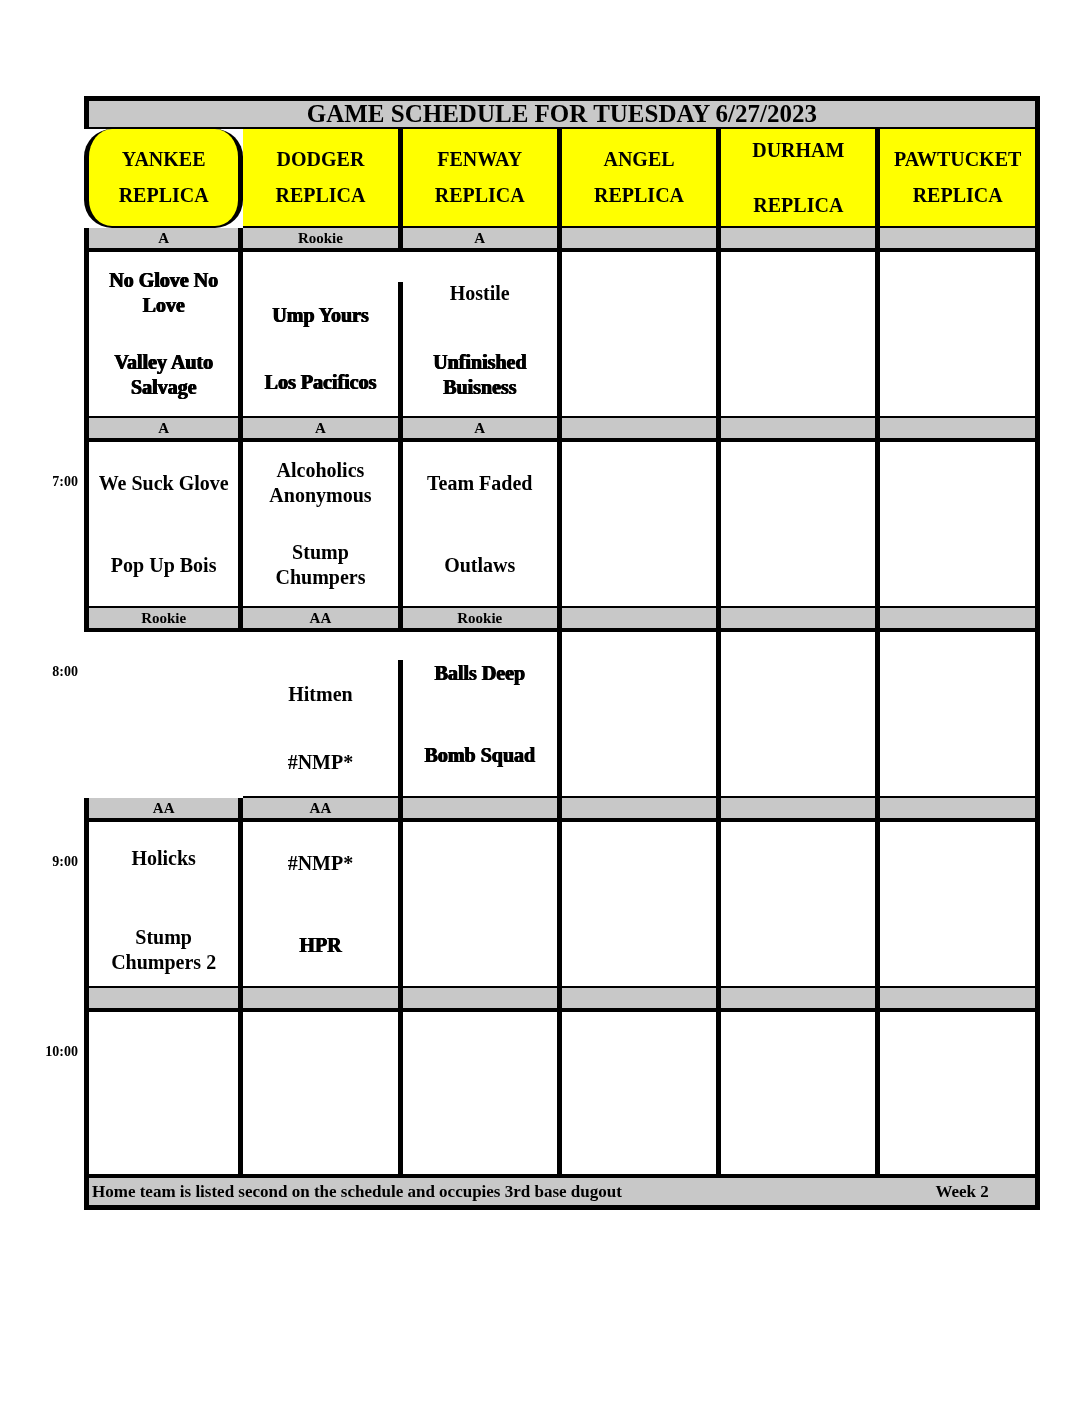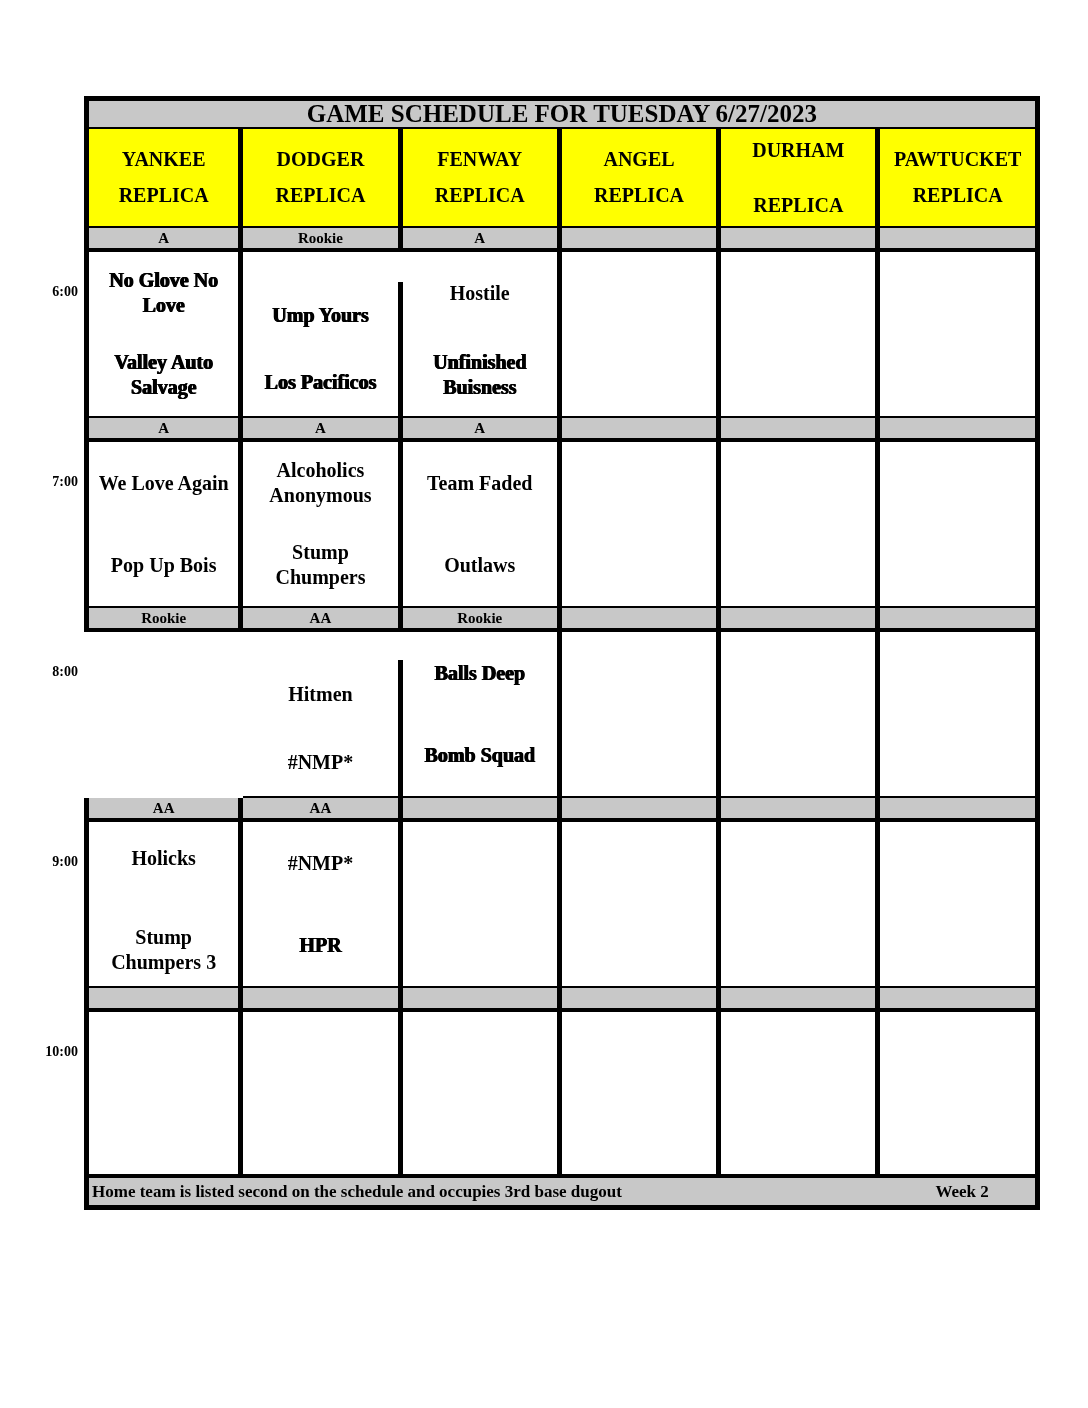--- a/index.html
+++ b/index.html
@@ -50,21 +50,21 @@
     font-weight:bold; font-size:17px; padding:0 46px 0 3px; white-space:nowrap;
   }
   .heavy { text-shadow:0.7px 0 0 currentColor, -0.4px 0 0 currentColor; }
 </style>
 </head>
 <body>
 
 <div class="sheet" style="--head-bg: #ffff00; --bar-bg: #c8c8c8; --line: #000000;">
   <div class="grid" id="grid">
       <div class="cell c-title" style="grid-area: 1 / 2 / auto / -1;">GAME SCHEDULE FOR TUESDAY 6/27/2023</div>
-      <div class="cell c-head first" style="grid-area: 2 / 2;">
+      <div class="cell c-head first" style="grid-area: 2 / 2; border-radius: 28px;">
         <div>YANKEE</div>
         <div>REPLICA</div>
       </div>
       <div class="cell c-head" style="grid-area: 2 / 3;">
         <div>DODGER</div>
         <div>REPLICA</div>
       </div>
       <div class="cell c-head" style="grid-area: 2 / 4;">
         <div>FENWAY</div>
         <div>REPLICA</div>
@@ -74,21 +74,20 @@
         <div>REPLICA</div>
       </div>
       <div class="cell c-head" style="grid-area: 2 / 6; gap: 32px;">
         <div>DURHAM</div>
         <div>REPLICA</div>
       </div>
       <div class="cell c-head" style="grid-area: 2 / 7;">
         <div>PAWTUCKET</div>
         <div>REPLICA</div>
       </div>
-      <div class="cell c-time" style="grid-area: 4 / 1;">6:00</div>
       <div class="cell c-bar first" style="grid-area: 3 / 2;">A</div>
       <div class="cell c-game first" style="grid-area: 4 / 2;">
         <div class="half heavy">No Glove No Love</div>
         <div class="half heavy">Valley Auto Salvage</div>
       </div>
       <div class="cell c-bar" style="grid-area: 3 / 3;">Rookie</div>
       <div class="cell c-game" style="grid-area: 4 / 3; margin-top: 30px;">
         <div class="half heavy">Ump Yours</div>
         <div class="half heavy">Los Pacificos</div>
       </div>
@@ -108,21 +107,21 @@
         <div class="half"></div>
       </div>
       <div class="cell c-bar" style="grid-area: 3 / 7;"></div>
       <div class="cell c-game" style="grid-area: 4 / 7;">
         <div class="half"></div>
         <div class="half"></div>
       </div>
       <div class="cell c-time" style="grid-area: 6 / 1;">7:00</div>
       <div class="cell c-bar first" style="grid-area: 5 / 2;">A</div>
       <div class="cell c-game first" style="grid-area: 6 / 2;">
-        <div class="half">We Love Again</div>
+        <div class="half">We Suck Glove</div>
         <div class="half">Pop Up Bois</div>
       </div>
       <div class="cell c-bar" style="grid-area: 5 / 3;">A</div>
       <div class="cell c-game" style="grid-area: 6 / 3;">
         <div class="half">Alcoholics Anonymous</div>
         <div class="half">Stump Chumpers</div>
       </div>
       <div class="cell c-bar" style="grid-area: 5 / 4;">A</div>
       <div class="cell c-game" style="grid-area: 6 / 4;">
         <div class="half">Team Faded</div>
@@ -167,21 +166,21 @@
       </div>
       <div class="cell c-bar" style="grid-area: 7 / 7;"></div>
       <div class="cell c-game" style="grid-area: 8 / 7;">
         <div class="half"></div>
         <div class="half"></div>
       </div>
       <div class="cell c-time" style="grid-area: 10 / 1;">9:00</div>
       <div class="cell c-bar first" style="grid-area: 9 / 2;">AA</div>
       <div class="cell c-game first" style="grid-area: 10 / 2; gap: 20px;">
         <div class="half">Holicks</div>
-        <div class="half">Stump Chumpers 3</div>
+        <div class="half">Stump Chumpers 2</div>
       </div>
       <div class="cell c-bar" style="grid-area: 9 / 3;">AA</div>
       <div class="cell c-game" style="grid-area: 10 / 3;">
         <div class="half">#NMP*</div>
         <div class="half heavy">HPR</div>
       </div>
       <div class="cell c-bar" style="grid-area: 9 / 4;"></div>
       <div class="cell c-game" style="grid-area: 10 / 4;">
         <div class="half"></div>
         <div class="half"></div>

